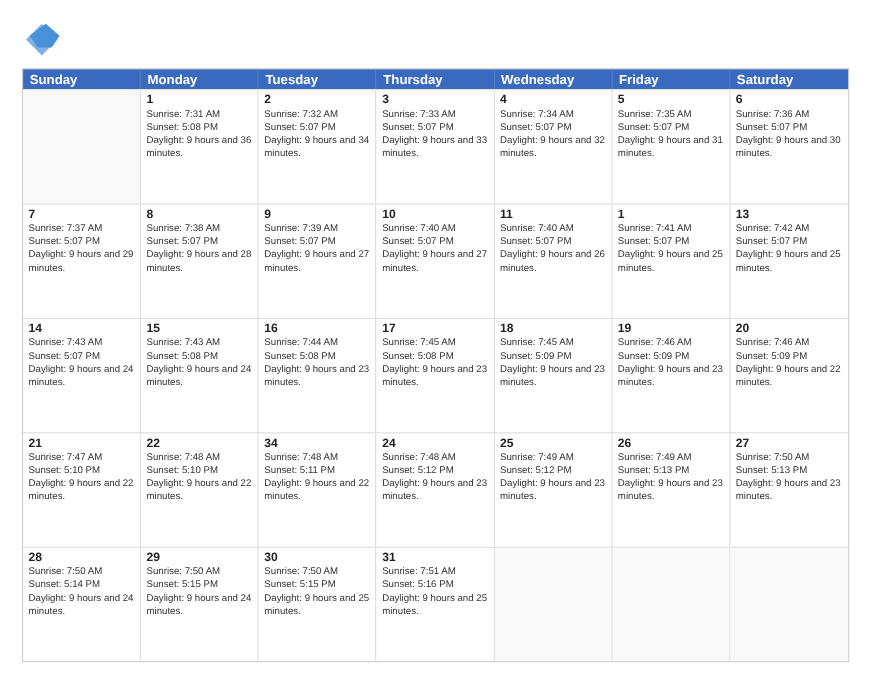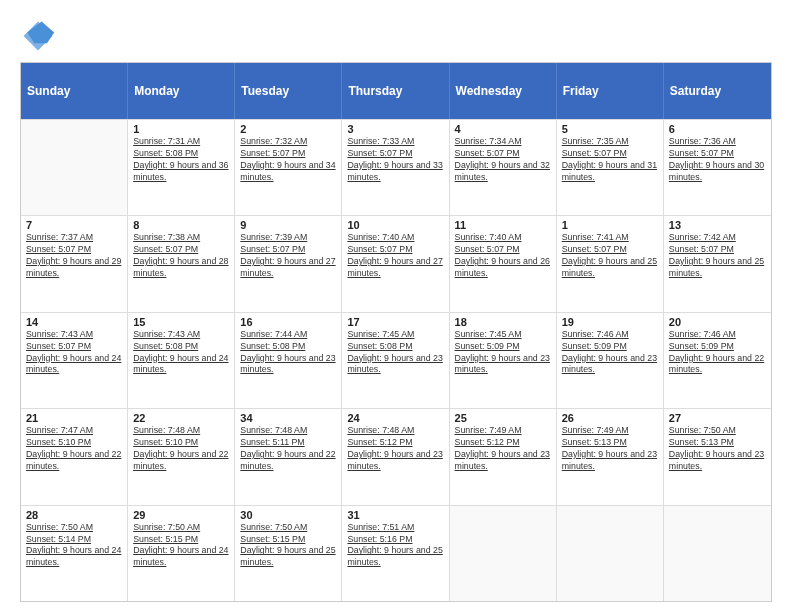--- a/index.html
+++ b/index.html
@@ -64,21 +64,21 @@
     }
     .cal-header {
       display: grid;
       grid-template-columns: repeat(7, 1fr);
       background: #3a6abf;
     }
     .cal-header-cell {
       color: #fff;
       font-size: 12px;
       font-weight: bold;
-      padding: 21px 6px;
+      padding: 2px 6px;
       text-align: left;
       border-right: 1px solid #5580cc;
     }
     .cal-header-cell:last-child { border-right: none; }
     .cal-body {
       flex: 1;
       display: flex;
       flex-direction: column;
     }
     .cal-row {
@@ -101,21 +101,20 @@
       font-size: 11px;
       font-weight: bold;
       color: #222;
       display: block;
       margin-bottom: 1px;
     }
     .day-info {
       font-size: 8.8px;
       color: #333;
       line-height: 1.35;
-      text-decoration: underline;
     }
   </style>
 </head>
 <body>
 
 <div class="page">
   <div class="header">
     <div class="logo">
       <svg class="logo-icon" viewBox="0 0 40 40">
         <polygon points="20,4 36,20 20,36 4,20" fill="#4a90d9" opacity="0.7"></polygon>

